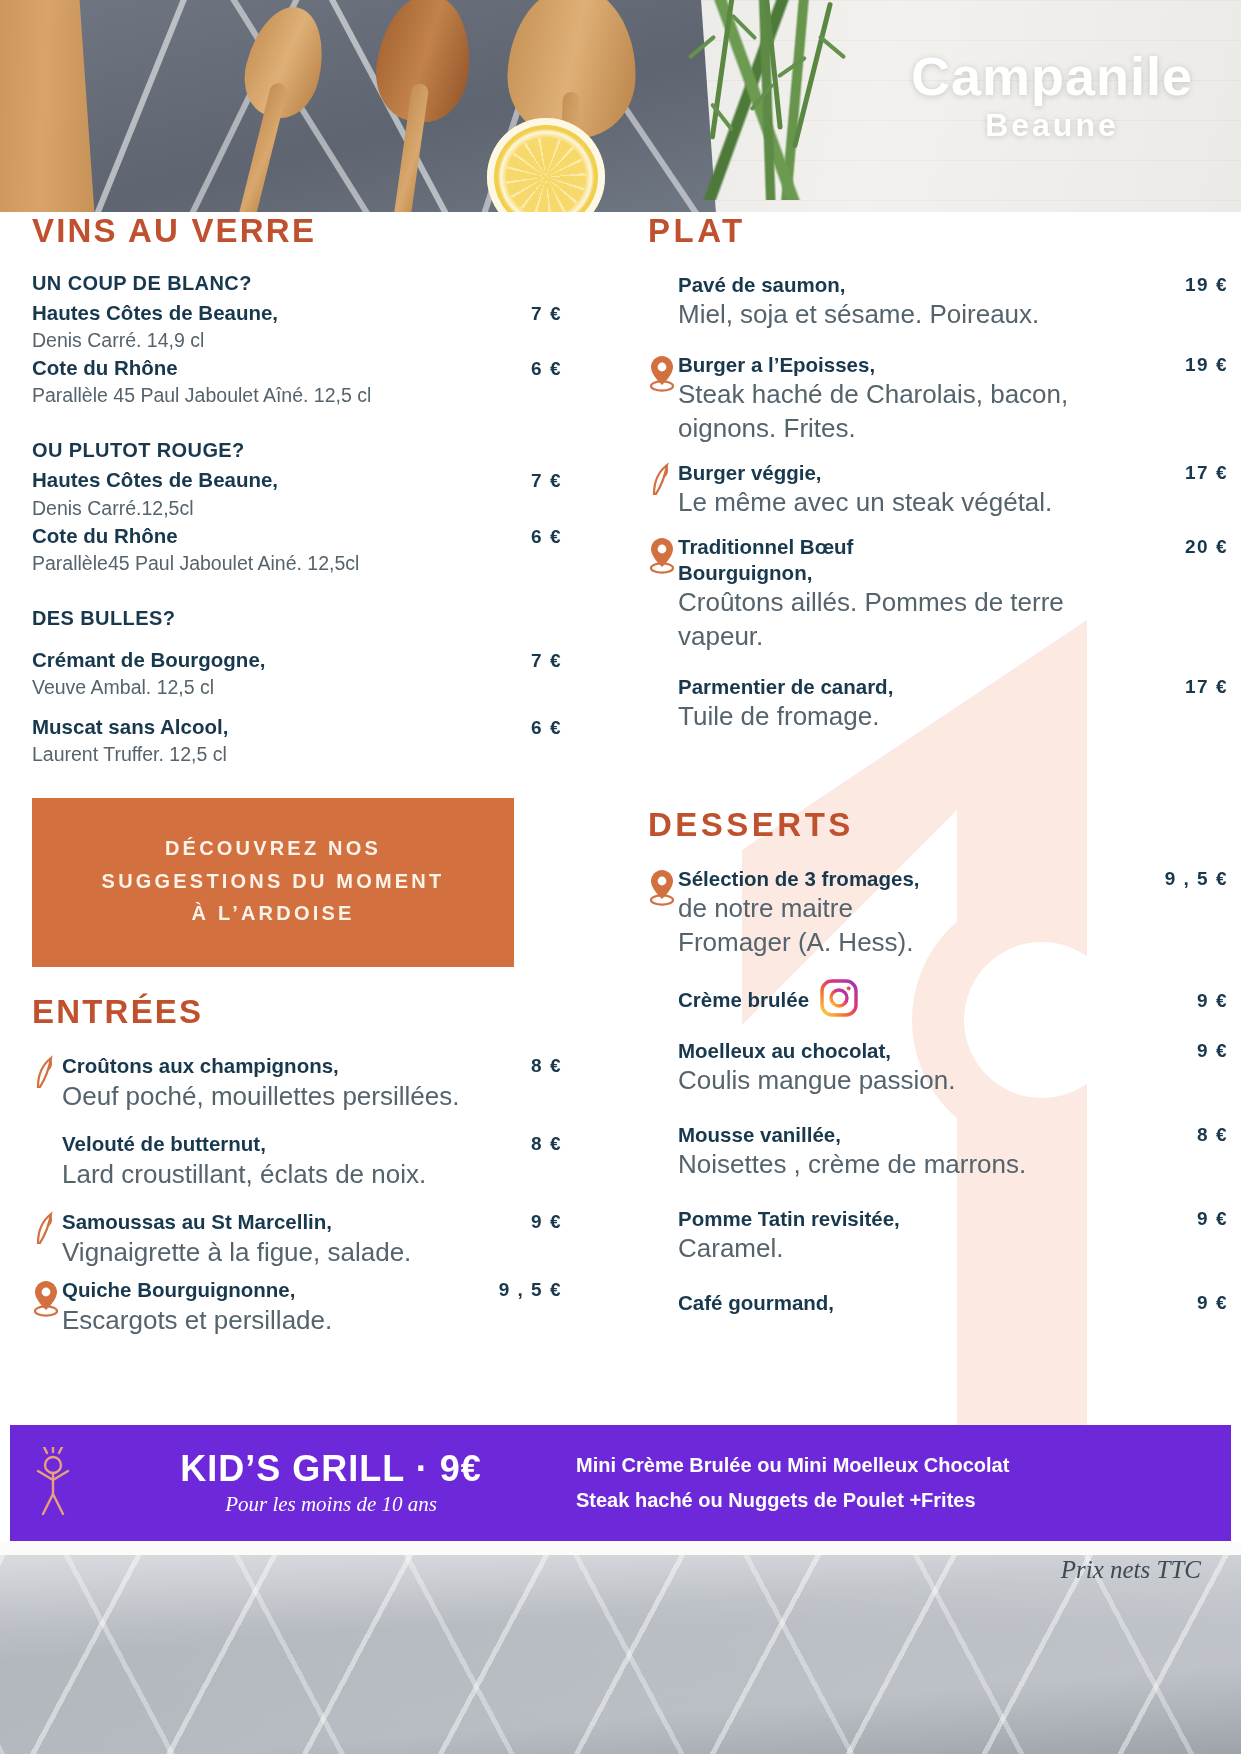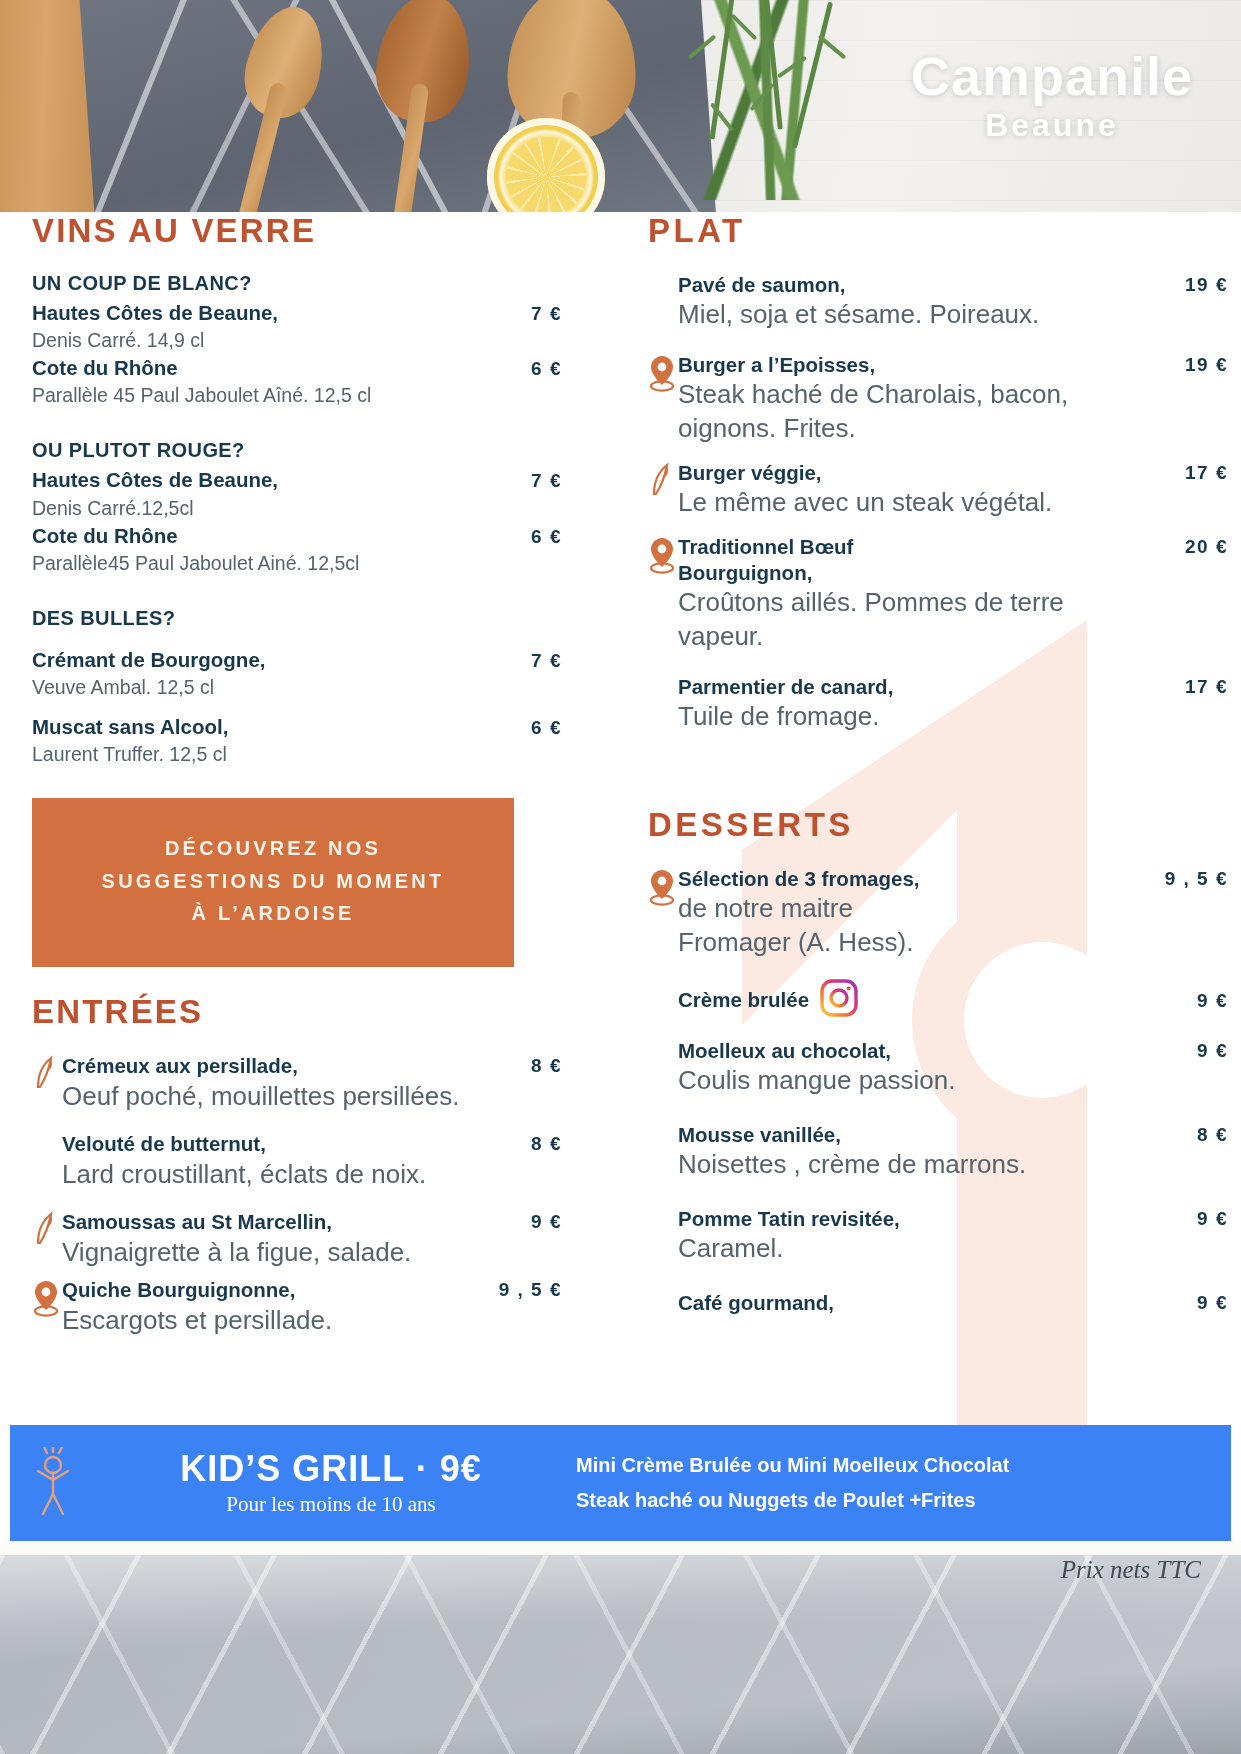--- a/index.html
+++ b/index.html
@@ -270,21 +270,21 @@
     line-height: 1.62;
   }
 
   
   .footer {
     position: absolute;
     left: 10px;
     top: 1425px;
     width: 1221px;
     height: 116px;
-    background: #3b82f6;
+    background: #6d28d9;
     display: flex;
     align-items: center;
     z-index: 3;
   }
   .footer-kid-icon {
     width: 86px;
     min-width: 86px;
     display: flex;
     justify-content: center;
   }
@@ -294,20 +294,21 @@
     color: #ffffff;
   }
   .footer-kid-title {
     font-size: 36px;
     font-weight: 700;
     letter-spacing: 1px;
     line-height: 1.1;
   }
   .footer-kid-sub {
     font-family: "Liberation Serif", serif;
+    font-style: italic;
     font-size: 21px;
     margin-top: 3px;
   }
   .footer-right {
     flex: 1;
     color: #ffffff;
     font-size: 20px;
     font-weight: 700;
     line-height: 1.75;
     padding-left: 10px;
@@ -469,21 +470,21 @@
       <div class="section-title" style="margin-top:26px;">ENTRÉES</div>
 
       <div class="item">
         <div class="item-icon">
           <svg width="26" height="34" viewBox="0 0 26 34">
               <path d="M6 32 C6 20, 10 10, 19 3 C17 14, 13 24, 8 32 Z" fill="none" stroke="#d2703f" stroke-width="2.2"></path>
               <path d="M19 3 C21 9, 20 13, 16 16" fill="#d2703f"></path>
             </svg>
         </div>
         <div class="item-body">
-          <div class="item-name">Crémeux aux persillade,</div>
+          <div class="item-name">Croûtons aux champignons,</div>
           <div class="item-desc">Oeuf poché, mouillettes persillées.</div>
         </div>
         <div class="item-price">8 €</div>
       </div>
 
       <div class="item" style="margin-top:18px;">
         <div class="item-noicon"></div>
         <div class="item-body">
           <div class="item-name">Velouté de butternut,</div>
           <div class="item-desc">Lard croustillant, éclats de noix.</div>

